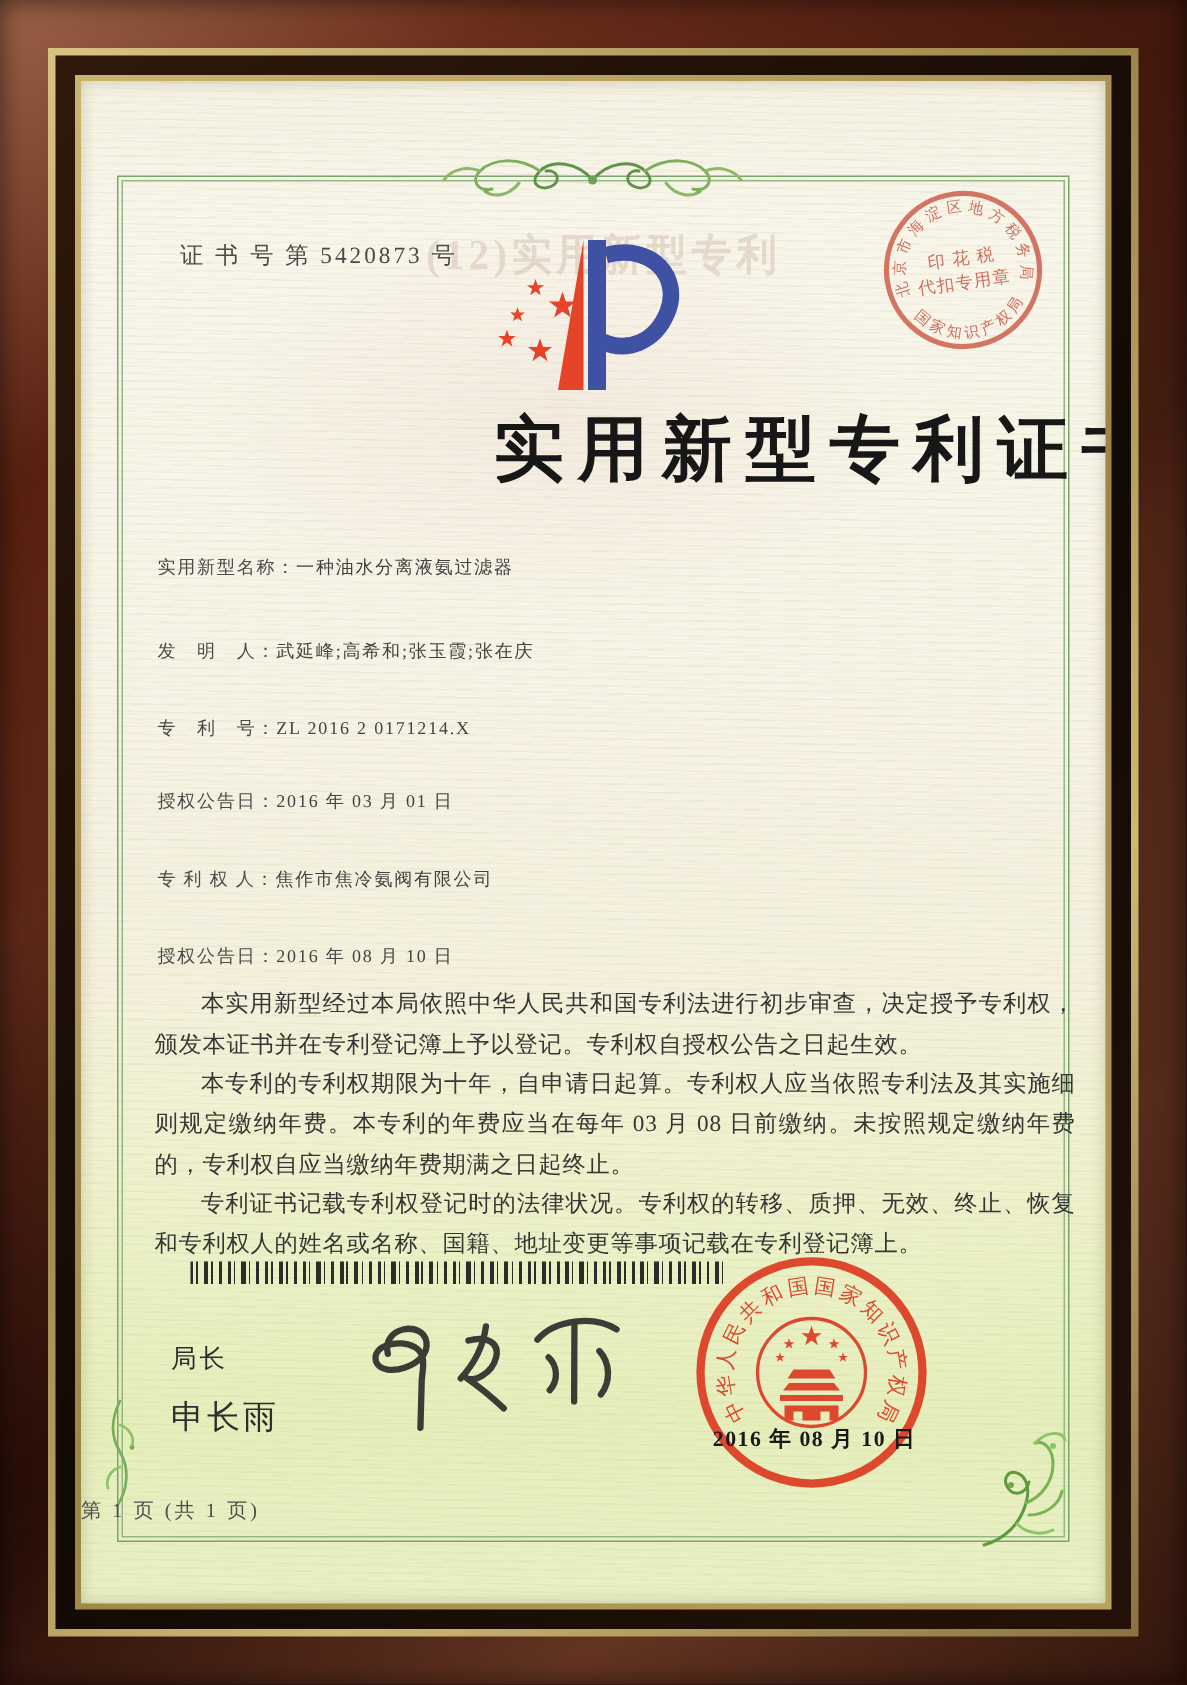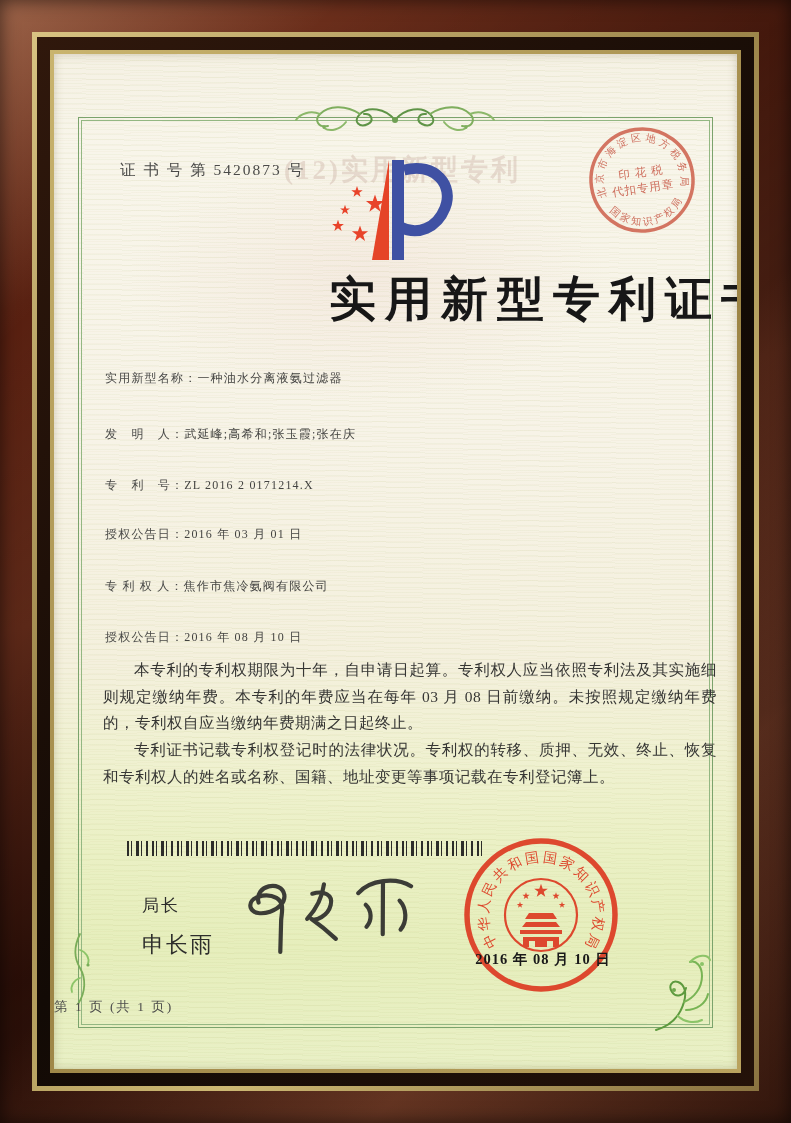--- a/index.html
+++ b/index.html
@@ -54,21 +54,21 @@
   .paras p{margin:0;text-indent:2em;letter-spacing:.5px;}
   .barcode{
     position:absolute;left:73px;top:787px;width:356px;height:15px;opacity:.92;
     background:repeating-linear-gradient(90deg,
       #1c1c1c 0 2px, transparent 2px 4px,
       #1c1c1c 4px 5px, transparent 5px 9px,
       #1c1c1c 9px 12px, transparent 12px 14px,
       #1c1c1c 14px 15px, transparent 15px 19px,
       #1c1c1c 19px 21px, transparent 21px 25px);
   }
-  .signer{position:absolute;left:88px;top:840px;font-family:Liberation Mono, monospace;color:#2e2e2c;}
+  .signer{position:absolute;left:60px;top:840px;font-family:Liberation Mono, monospace;color:#2e2e2c;}
   .signer .t{font-size:17px;letter-spacing:2px;}
   .signer .n{font-size:22px;letter-spacing:2px;margin-top:13px;}
   .signature{position:absolute;left:171px;top:814px;width:215px;height:92px;transform:rotate(-2deg);}
   .seal{position:absolute;left:407px;top:781px;width:160px;height:160px;opacity:.92;}
   .seal-date{position:absolute;left:409px;top:896px;width:160px;text-align:center;font-size:14.5px;font-weight:bold;color:#191919;letter-spacing:1px;}
   .footer{position:absolute;left:0;top:944px;width:100%;font-size:13.5px;color:#4e4e4c;letter-spacing:2px;}
   .flourish-top{position:absolute;left:236px;top:44px;width:210px;height:38px;}
   .flourish-br{position:absolute;left:596px;top:896px;width:64px;height:88px;}
   .flourish-left{position:absolute;left:10px;top:876px;width:32px;height:78px;}
   svg{display:block;}
@@ -178,20 +178,21 @@
   <div class="fields">
     <div class="field-row row-0"><span class="lab">实用新型名称：</span><span>一种油水分离液氨过滤器</span></div>
     <div class="field-row row-1"><span class="lab">发　明　人：</span><span>武延峰;高希和;张玉霞;张在庆</span></div>
     <div class="field-row row-2"><span class="lab">专　利　号：</span><span>ZL 2016 2 0171214.X</span></div>
     <div class="field-row row-3"><span class="lab">授权公告日：</span><span>2016 年 03 月 01 日</span></div>
     <div class="field-row row-4"><span class="lab">专 利 权 人：</span><span>焦作市焦冷氨阀有限公司</span></div>
     <div class="field-row row-5"><span class="lab">授权公告日：</span><span>2016 年 08 月 10 日</span></div>
   </div>
 
   <div class="paras">
+    <p>本实用新型经过本局依照中华人民共和国专利法进行初步审查，决定授予专利权，颁发本证书并在专利登记簿上予以登记。专利权自授权公告之日起生效。</p>
     <p>本专利的专利权期限为十年，自申请日起算。专利权人应当依照专利法及其实施细则规定缴纳年费。本专利的年费应当在每年 03 月 08 日前缴纳。未按照规定缴纳年费的，专利权自应当缴纳年费期满之日起终止。</p>
     <p>专利证书记载专利权登记时的法律状况。专利权的转移、质押、无效、终止、恢复和专利权人的姓名或名称、国籍、地址变更等事项记载在专利登记簿上。</p>
   </div>
 
   <div class="barcode"></div>
 
   <div class="signer">
     <div class="t">局长</div>
     <div class="n">申长雨</div>
   </div>

